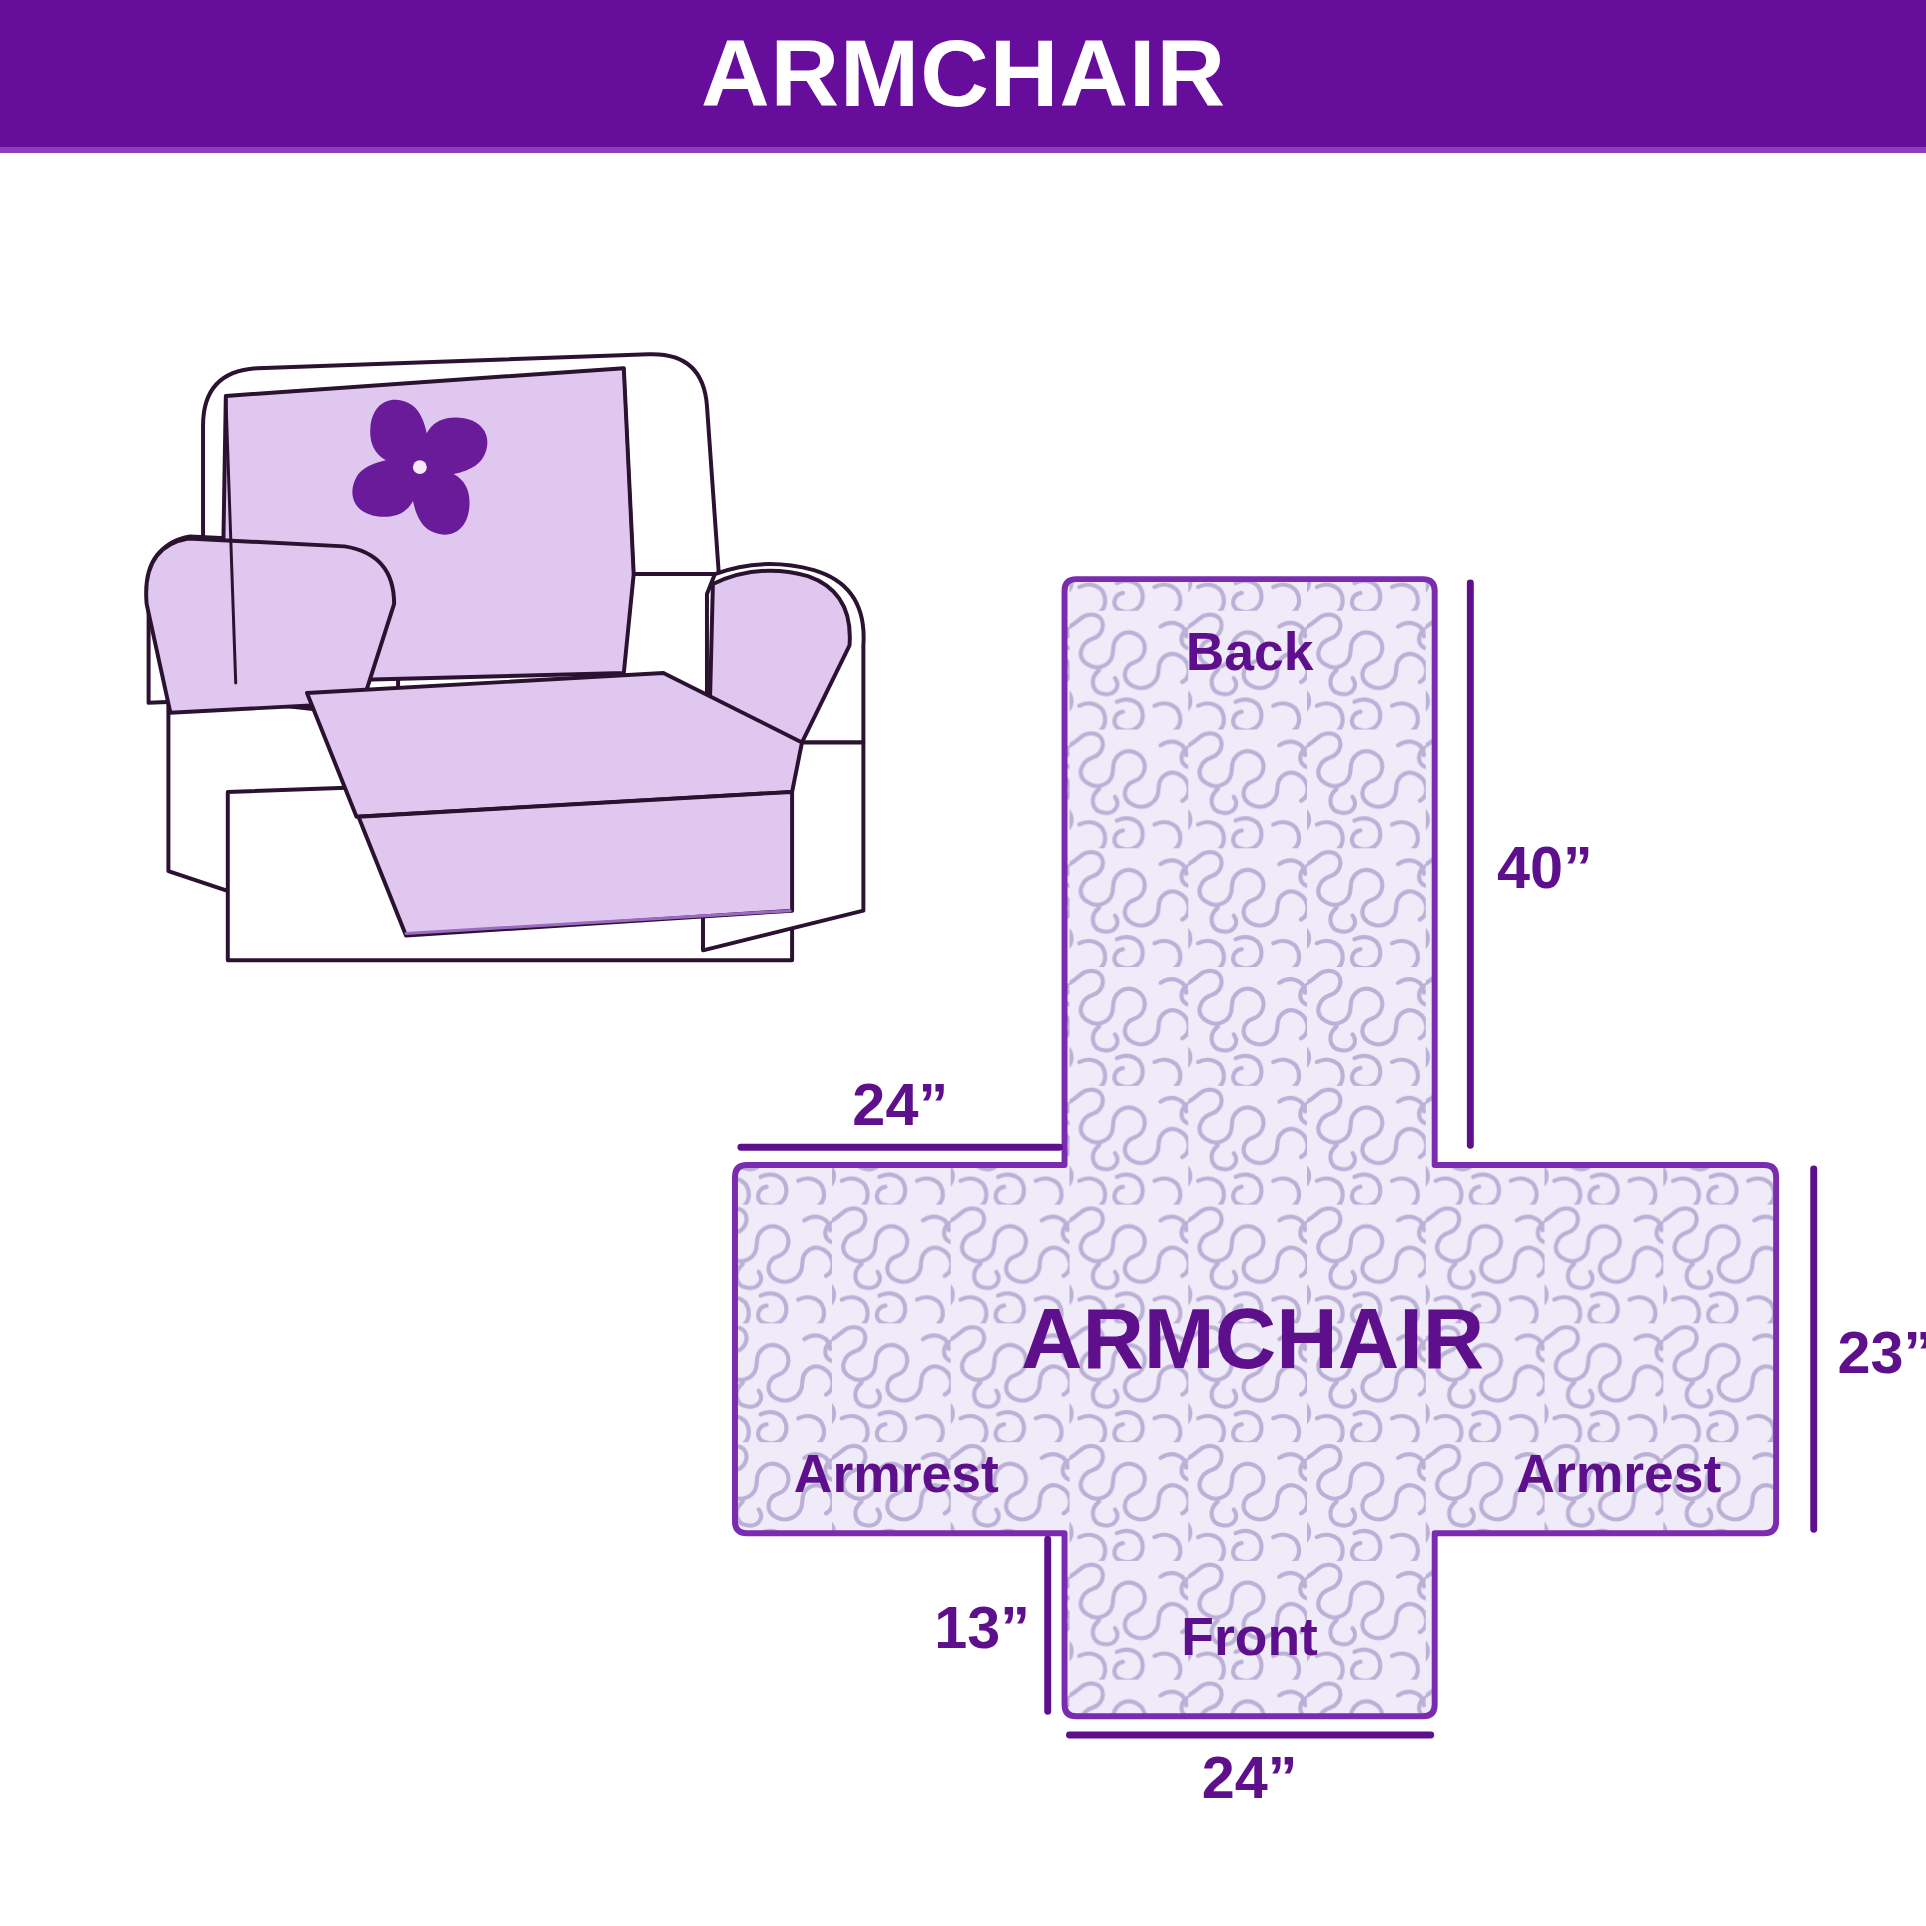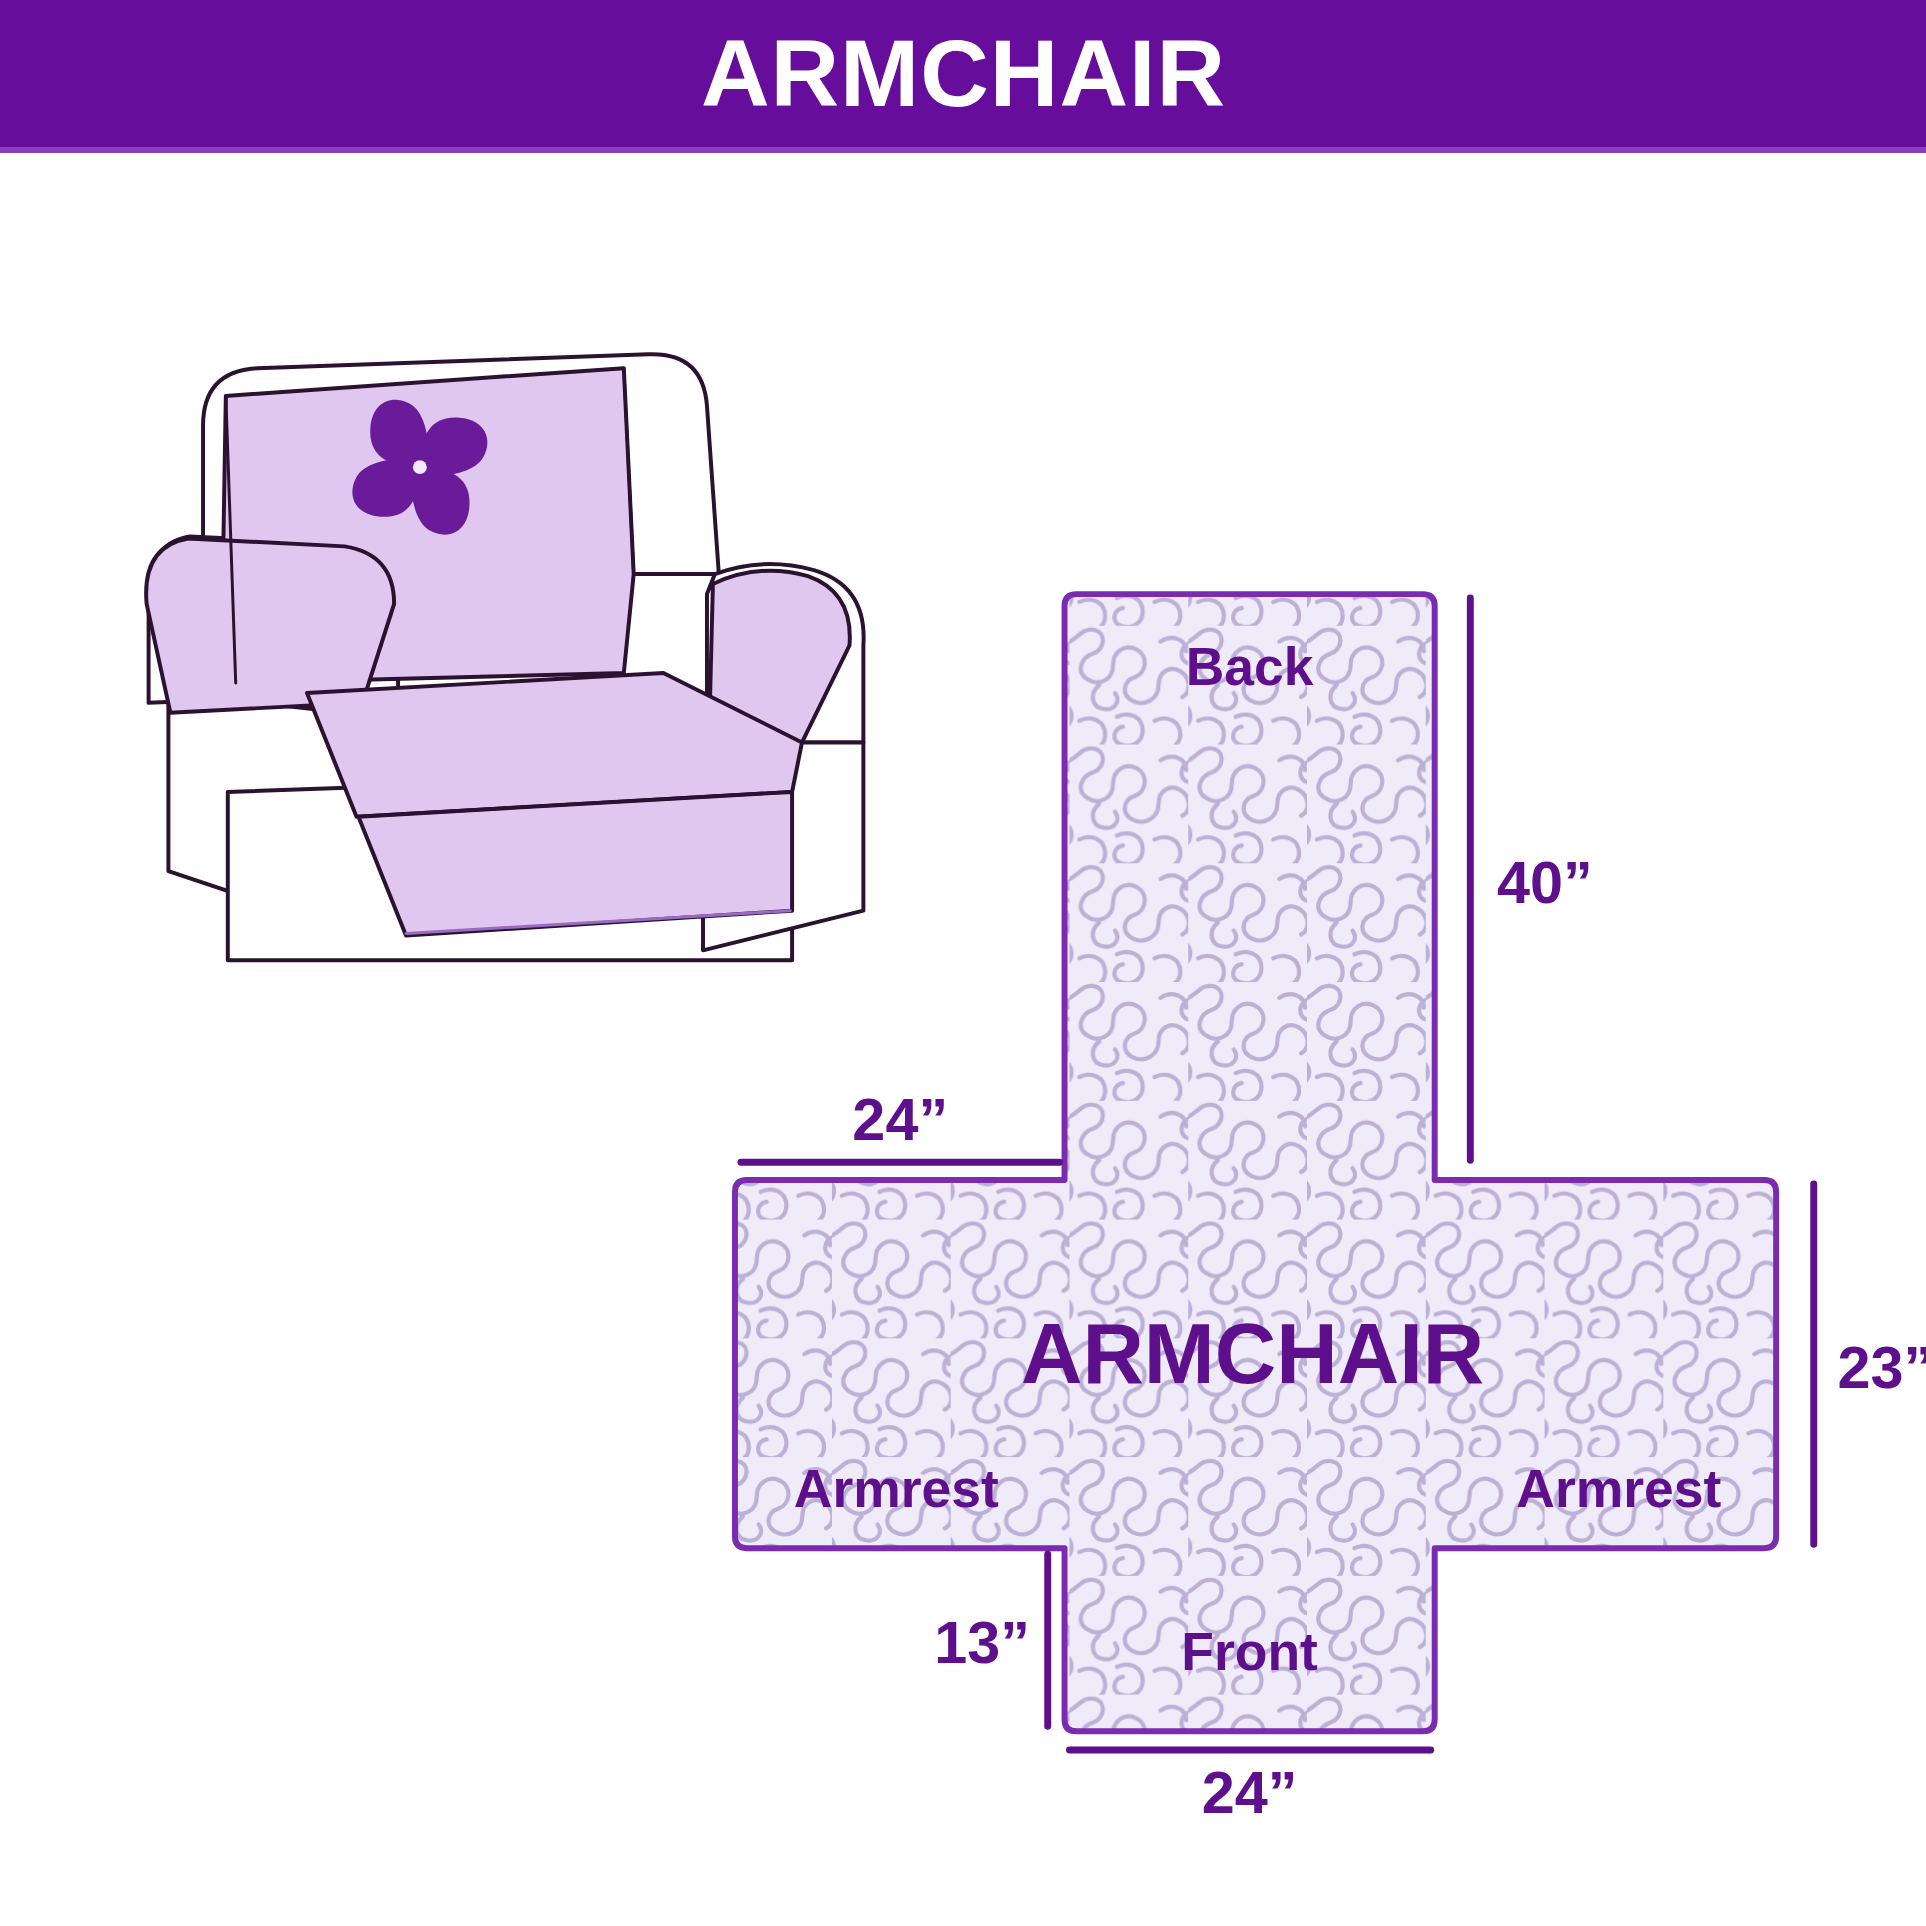--- a/index.html
+++ b/index.html
@@ -55,21 +55,21 @@
   #armchair-illustration {
     display: block;
     width: 792px;
     height: 713px;
   }
 
   
   #diagram-panel {
     position: absolute;
     left: 594px;
-    top: 507px;
+    top: 492px;
     width: 1333px;
     height: 1346px;
   }
   #slipcover-diagram {
     display: block;
     width: 1333px;
     height: 1346px;
   }
 
   .dim-text, .region-text {

